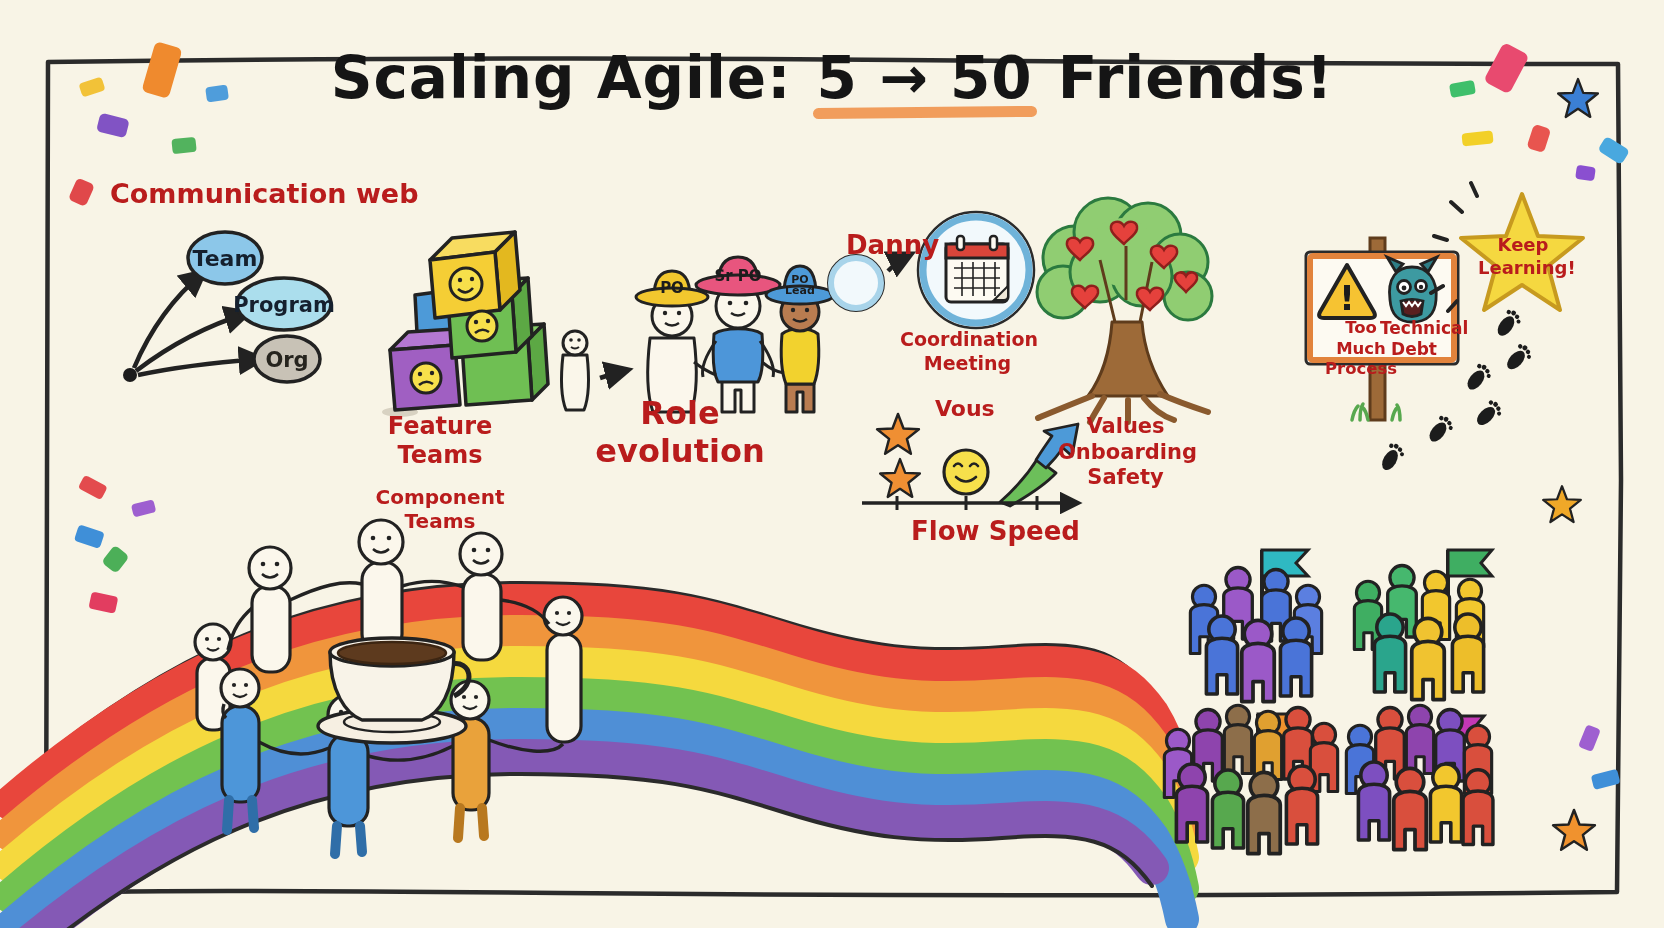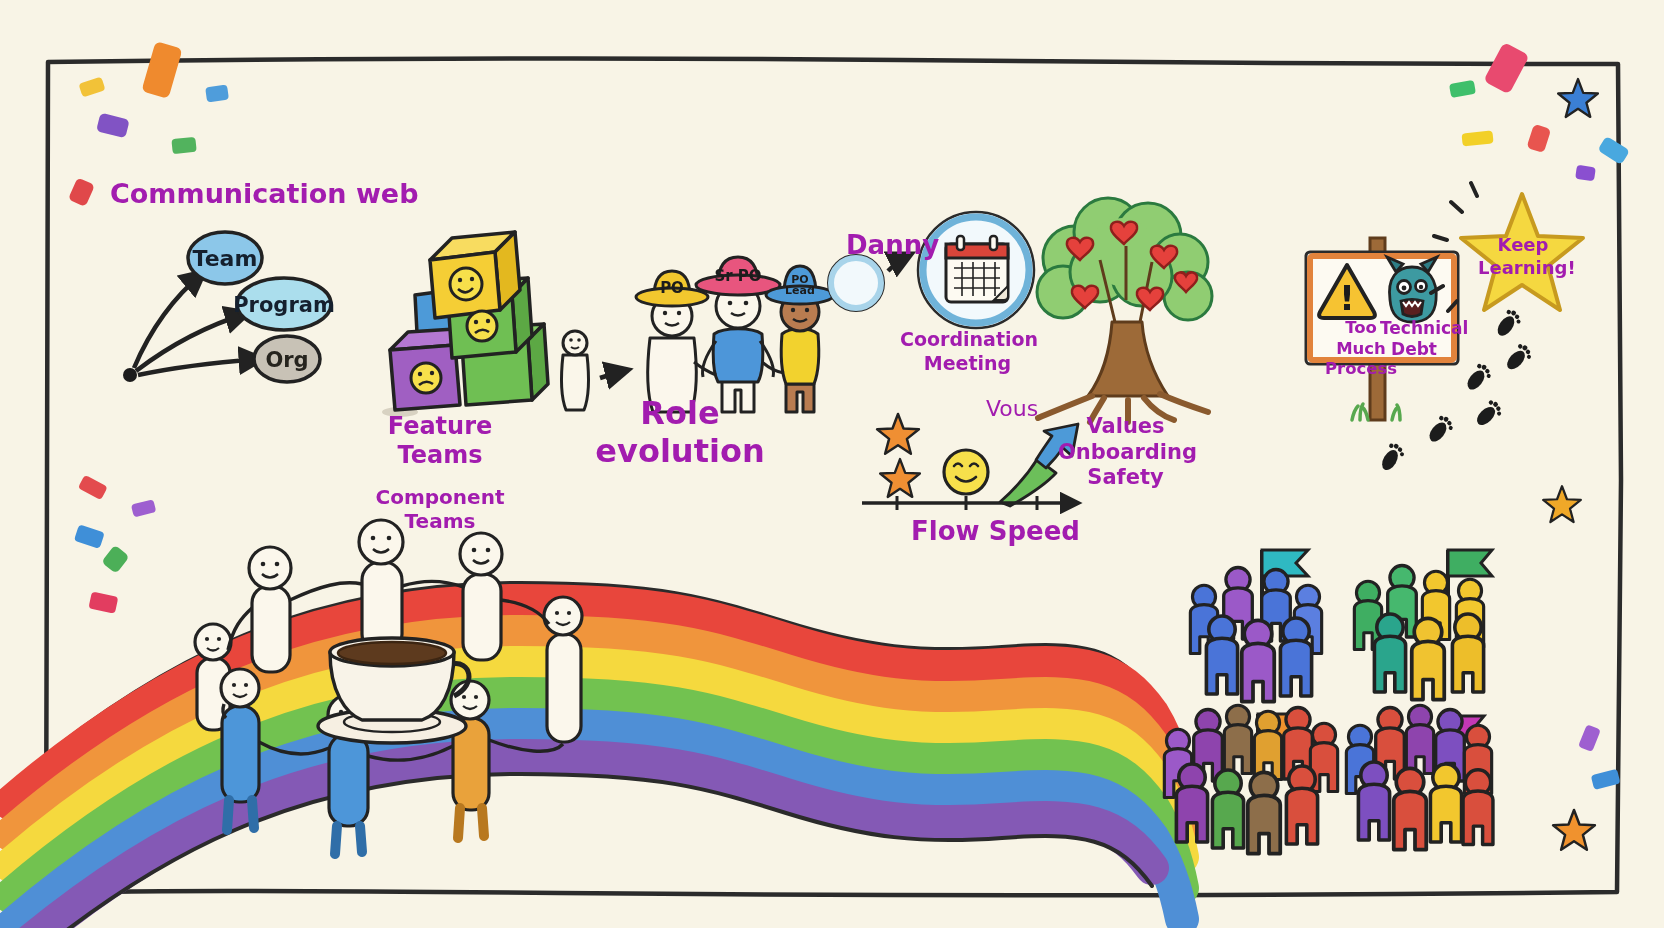--- a/index.html
+++ b/index.html
@@ -1,34 +1,34 @@
 <!DOCTYPE html>
 <html><head>
 <meta charset="utf-8">
 <style>
   html,body{margin:0;padding:0;background:#e8e4d6;}
   #canvas{position:relative;width:1664px;height:928px;background:#f8f4e6;overflow:hidden;
           font-family:"DejaVu Sans",sans-serif;color:#1c1c1c;}
   #art{position:absolute;left:0;top:0;}
-  .lbl{position:absolute;color:#a21caf;line-height:1.2;white-space:pre;}
+  .lbl{position:absolute;color:#b91c1c;line-height:1.2;white-space:pre;}
   .ctr{text-align:center;white-space:normal;}
   .title{position:absolute;top:44px;left:0;right:0;text-align:center;
          font-size:58px;font-weight:600;letter-spacing:1px;color:#151515;}
   .title .hl{position:relative;padding:0 4px;}
   .title .hl .bar{position:absolute;left:0;right:0;bottom:-6px;height:11px;
                   background:#f0944c;border-radius:6px;transform:rotate(-0.6deg);opacity:.9;}
   .h-comm{left:110px;top:178px;font-size:27px;font-weight:600;}
   .cap-feature{left:350px;top:412px;width:180px;font-size:24px;font-weight:600;}
   .cap-feature .l2{font-size:20px;margin-top:15px;}
   .cap-role{left:555px;top:394px;width:250px;font-size:32px;font-weight:700;}
   .h-culture{left:848px;top:168px;font-size:28px;font-weight:600;}
   .lbl-daily{left:846px;top:230px;font-size:26px;font-weight:600;}
   .cap-meeting{left:900px;top:328px;width:135px;font-size:19px;font-weight:600;line-height:1.25;}
   .cap-tree{left:1058px;top:414px;width:135px;font-size:21px;font-weight:600;line-height:1.22;}
-  .lbl-value{left:986px;top:396px;font-size:22px;font-weight:400;}
+  .lbl-value{left:935px;top:396px;font-size:22px;font-weight:700;}
   .cap-flow{left:880px;top:516px;width:175px;font-size:26px;font-weight:600;margin-left:28px;}
   .sign-left{left:1308px;top:318px;width:78px;font-size:16.5px;font-weight:600;line-height:1.25;margin-left:14px;}
   .sign-right{left:1380px;top:318px;width:68px;font-size:17px;font-weight:600;line-height:1.25;}
   .star-text{left:1478px;top:234px;width:90px;font-size:18px;font-weight:600;line-height:1.25;}
 </style>
 </head>
 <body>
 
 <div id="canvas">
 
@@ -422,20 +422,23 @@
     <rect x="1530" y="126" width="18" height="25" rx="5" fill="#e8554f" transform="rotate(18 1539 138)"></rect>
     <rect x="1600" y="142" width="28" height="17" rx="5" fill="#49a8df" transform="rotate(32 1614 150)"></rect>
     <rect x="1576" y="166" width="19" height="14" rx="4" fill="#8a4fd0" transform="rotate(8 1585 173)"></rect>
     <use href="#star5" transform="translate(1562,506) scale(0.9)" fill="#f0a828" stroke="#1f6b7a"></use>
     <rect x="1582" y="726" width="15" height="24" rx="4" fill="#9e5fd0" transform="rotate(22 1589 738)"></rect>
     <rect x="1592" y="772" width="27" height="15" rx="4" fill="#3f8fd8" transform="rotate(-14 1605 779)"></rect>
     <use href="#star5" transform="translate(1574,832)" fill="#f0922e"></use>
   </g>
 </svg>
 
+<div class="title">
+  <span>Scaling Agile: </span><span class="hl"><span>5 → 50</span><span class="bar"></span></span><span> Friends!</span>
+</div>
 
 <div class="lbl h-comm">Communication web</div>
 
 <div class="lbl ctr cap-feature">
   <div>Feature Teams</div>
   <div class="l2">Component Teams</div>
 </div>
 
 <div class="lbl ctr cap-role">Role evolution</div>
 

